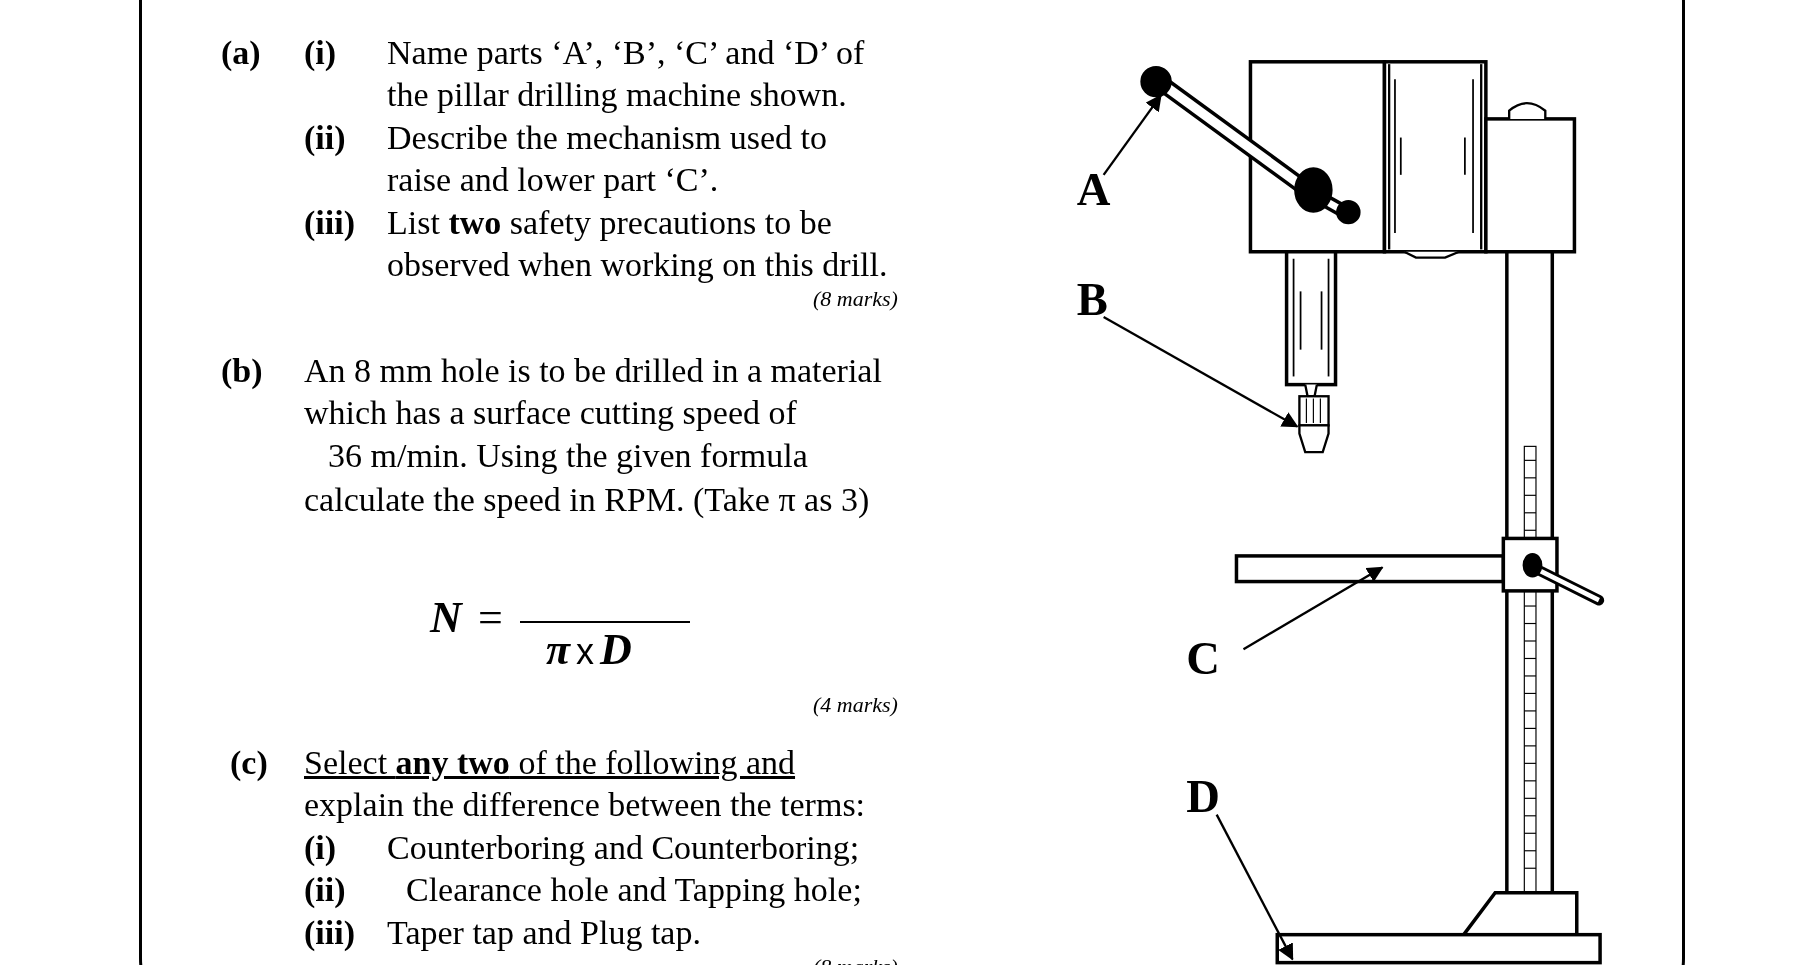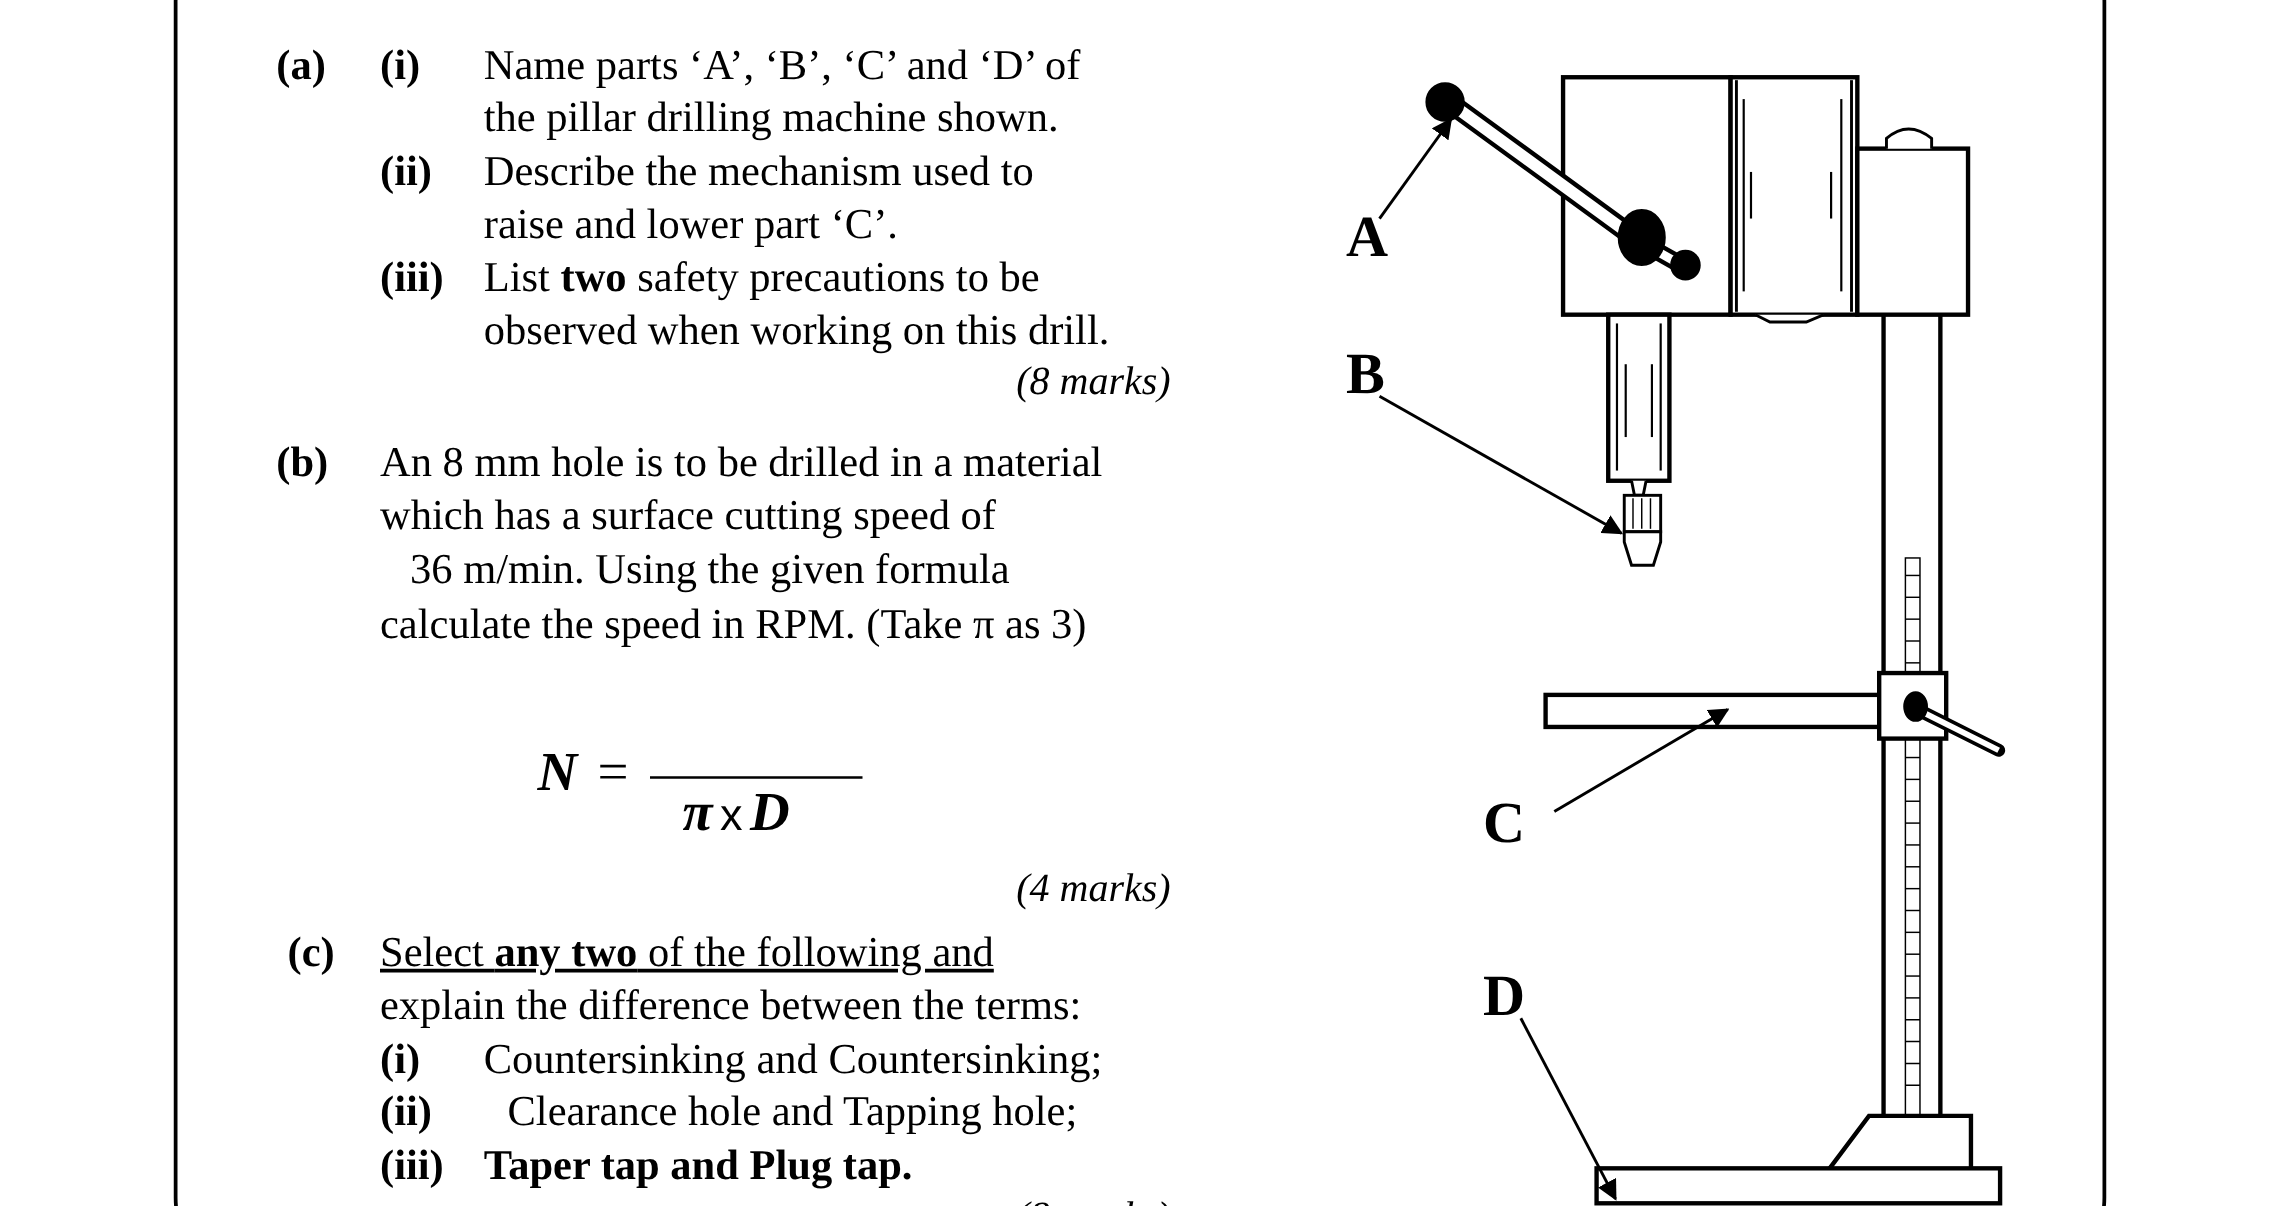--- a/index.html
+++ b/index.html
@@ -3,21 +3,21 @@
 <meta charset="utf-8">
 <style>
   html, body { margin:0; padding:0; background:#ffffff; }
   body { width:1818px; height:965px; position:relative; overflow:hidden;
          font-family:"Liberation Serif","DejaVu Serif",serif; color:#000; }
   .frame { position:absolute; left:139px; top:-80px; width:1546px; height:1120px;
            border:3.5px solid #000; border-radius:82px; box-sizing:border-box; }
   .q { position:absolute; font-size:34px; line-height:42.5px; white-space:nowrap; }
   .lbl { position:absolute; font-weight:bold; }
   .b { font-weight:bold; }
-  .marks { position:absolute; font-style:italic; font-size:32px; white-space:nowrap;text-align:right; }
+  .marks { position:absolute; font-style:italic; font-size:22px; white-space:nowrap;text-align:right; }
   .formula { position:absolute; left:430px; top:560px; width:260px; height:120px;
              font-family:"Liberation Serif",serif; }
   .f-n { position:absolute; left:0; top:32px; font-size:44px; font-weight:bold; font-style:italic; }
   .f-eq { position:absolute; left:48px; top:32px; font-size:44px; }
   .f-num { position:absolute; left:92px; top:0; font-size:44px; font-weight:bold; }
   .f-bar { position:absolute; left:90px; top:61px; width:170px; height:2px; background:#000; }
   .f-den { position:absolute; left:116px; top:64px; font-size:44px; font-weight:bold; }
   .it { font-style:italic; }
   .x { font-family:"Liberation Sans",sans-serif; font-weight:normal; font-size:36px; padding:0 6px; }
   svg.drill { position:absolute; left:0; top:0; }
@@ -61,25 +61,25 @@
 
   <span class="marks" style="left:813px;top:678px;margin-top:14px;">(4  marks)</span>
 </div>
 
 <div>
   <span class="q lbl" style="left:230px;top:742px;">(c)</span>
   <span class="q" style="left:304px;top:742px;text-decoration:underline;"><span>Select </span><span class="b">any two</span><span> of the following and</span></span>
   <span class="q" style="left:304px;top:784px;">explain the difference between the terms:</span>
 
   <span class="q lbl" style="left:304px;top:827px;">(i)</span>
-  <span class="q" style="left:387px;top:827px;">Countersinking and Countersinking;</span>
+  <span class="q" style="left:387px;top:827px;">Counterboring and Counterboring;</span>
   <span class="q lbl" style="left:304px;top:869px;">(ii)</span>
   <span class="q" style="left:406px;top:869px;">Clearance hole and Tapping hole;</span>
   <span class="q lbl" style="left:304px;top:912px;">(iii)</span>
-  <span class="q" style="left:387px;top:912px;font-weight:bold;">Taper tap and Plug tap.</span>
+  <span class="q" style="left:387px;top:912px;">Taper tap and Plug tap.</span>
 
   <span class="marks" style="left:813px;top:954px;">(8  marks)</span>
 </div>
 
 <svg class="drill" width="1818" height="965" viewBox="0 0 1560 828">
   <defs>
     <marker id="arrow" viewBox="0 0 10 10" refX="9" refY="5" markerWidth="7" markerHeight="7" orient="auto-start-reverse">
       <path d="M0,0 L10,5 L0,10 z" fill="#000"></path>
     </marker>
   </defs>

